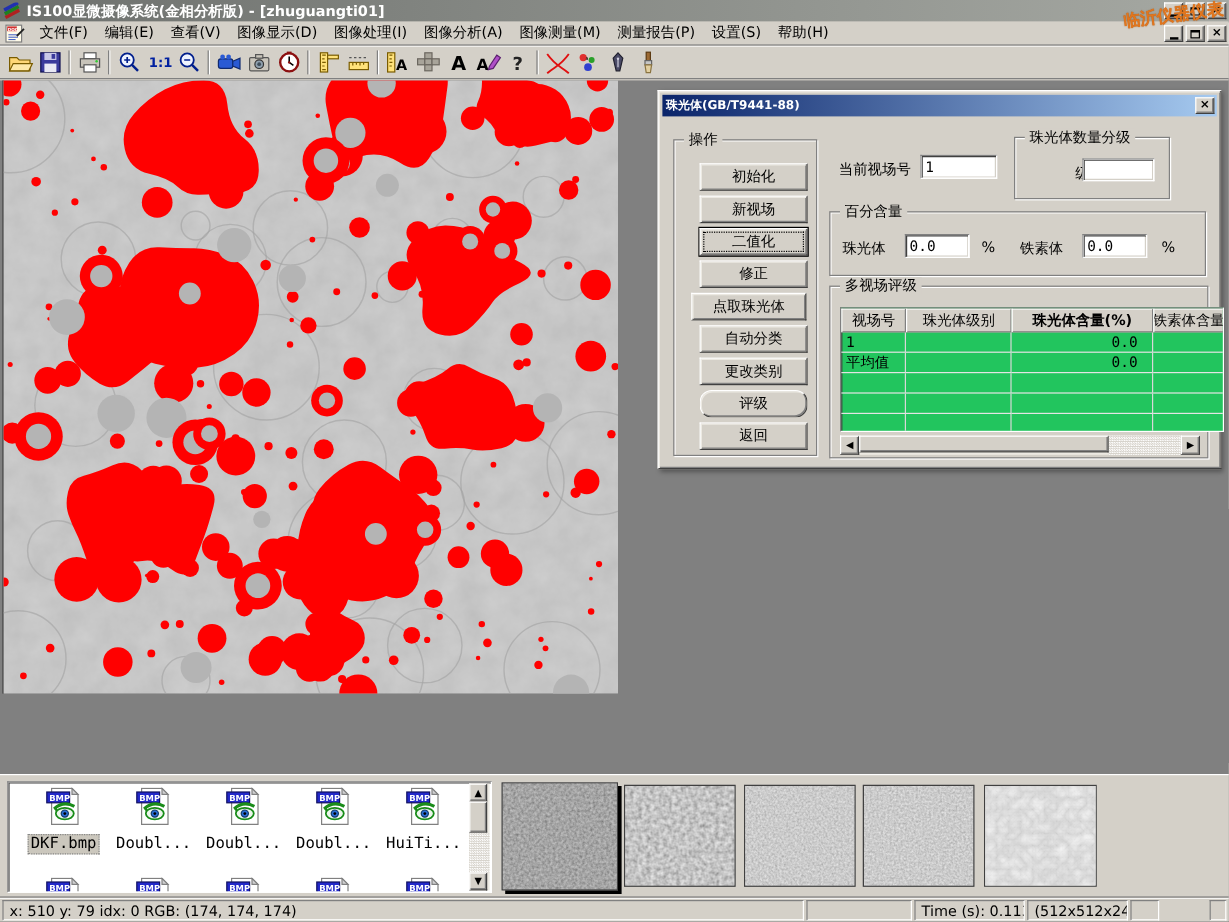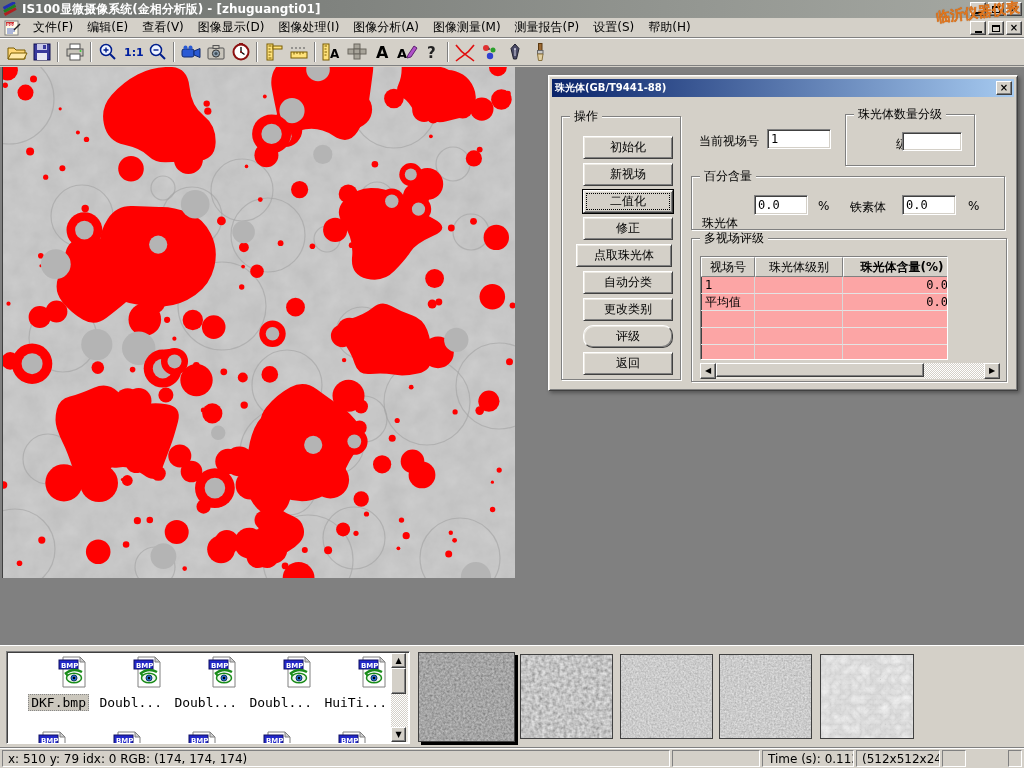--- a/index.html
+++ b/index.html
@@ -41,34 +41,34 @@
   #dlg-title{position:absolute;left:3px;top:3px;right:3px;height:18px;background:linear-gradient(to right,#0a246a,#a6caf0);display:flex;align-items:center;padding:0 3px;}
   #dlg-title span{color:#fff;font-size:10px;font-weight:bold;}
   #dlg-close{position:absolute;right:2px;top:2px;}
   .btn{background:#d4d0c8;border:1px solid;border-color:#fff #404040 #404040 #fff;box-shadow:inset 1px 1px 0 #ece9e2,inset -1px -1px 0 #808080;font-size:12px;display:flex;align-items:center;justify-content:center;cursor:default;white-space:nowrap;}
   .btn.focused{box-shadow:0 0 0 1px #000,inset 1px 1px 0 #ece9e2,inset -1px -1px 0 #808080;outline:1px dotted #000;outline-offset:-4px;}
   .op-btn{position:absolute;left:21px;width:90px;height:23px;}
   .dlg-label{position:absolute;font-size:12px;white-space:nowrap;}
   .edit{position:absolute;background:#fff;border:1px solid;border-color:#808080 #fff #fff #808080;box-shadow:inset 1px 1px 0 #404040,inset -1px -1px 0 #d4d0c8;font-size:12px;padding:2px 3px;font-family:"DejaVu Sans Mono",monospace;}
 
   
-  #mtable{position:absolute;left:8px;top:17px;width:248px;height:104px;background:#fca5a5;border:1px solid;border-color:#808080 #fff #fff #808080;box-shadow:inset 1px 1px 0 #404040;overflow:hidden;}
+  #mtable{position:absolute;left:8px;top:17px;width:320px;height:104px;background:#22c55e;border:1px solid;border-color:#808080 #fff #fff #808080;box-shadow:inset 1px 1px 0 #404040;overflow:hidden;}
   .trow{display:flex;height:17px;}
   .hcell{background:#d4d0c8;border:1px solid;border-color:#fff #808080 #808080 #fff;font-size:12px;display:flex;align-items:center;justify-content:center;height:20px;flex:none;white-space:nowrap;overflow:hidden;}
   .tcell{font-size:12px;flex:none;border-right:1px solid #d8d8d8;border-bottom:1px solid #e4e4e4;padding:0 4px;display:flex;align-items:center;white-space:nowrap;overflow:hidden;}
   .num{justify-content:flex-end;padding-right:12px;font-family:"DejaVu Sans Mono",monospace;}
   .sb-btn{background:#d4d0c8;border:1px solid;border-color:#fff #404040 #404040 #fff;box-shadow:inset -1px -1px 0 #808080;display:flex;align-items:center;justify-content:center;font-size:7px;color:#000;flex:none;}
   #hscroll{position:absolute;left:8px;top:124px;width:300px;height:16px;background:#ece9e2;display:flex;}
   #hthumb{width:208px;height:14px;}
   .track{background:repeating-conic-gradient(#fff 0 25%,#d4d0c8 0 50%) 0 0/2px 2px;flex:1;}
 
   
   #bottom{position:absolute;left:0;top:645px;width:1024px;height:102px;background:#d4d0c8;border-top:1px solid #ffffff;}
   #filebox{position:absolute;left:6px;top:5px;width:404px;height:93px;background:#fff;border:1px solid;border-color:#808080 #fff #fff #808080;box-shadow:inset 1px 1px 0 #404040;overflow:hidden;}
-  .fitem{position:absolute;width:72px;text-align:right;cursor:default;}
+  .fitem{position:absolute;width:72px;text-align:center;cursor:default;}
   .fname{font-size:13px;font-family:"DejaVu Sans Mono",monospace;white-space:nowrap;display:inline-block;padding:0 2px;}
   .fname.sel{background:#cbc7bd;border:1px dotted #888;}
   #vscroll{position:absolute;right:1px;top:1px;width:17px;height:89px;display:flex;flex-direction:column;background:#ece9e2;}
   #vthumb{height:26px;width:15px;}
   .thumb-img{position:absolute;border:1px solid #404040;background:#999;}
 
   
   #statusbar{position:absolute;left:0;top:747px;width:1024px;height:21px;background:#d4d0c8;border-top:1px solid #808080;box-shadow:inset 0 1px 0 #fff;display:flex;align-items:center;padding:2px 2px 1px 2px;gap:2px;}
   .spanel{height:17px;font-size:12px;display:flex;align-items:center;padding:0 5px;white-space:nowrap;overflow:hidden;}
   .arrow{font-size:8px;line-height:8px;}
@@ -660,21 +660,21 @@
       <input class="edit" style="left: 218px; top: 53px; width: 64px; height: 20px;" readonly="" value="1">
 
       <div class="groupbox" style="left:296px;top:38px;width:130px;height:52px;">
         <span class="grouplabel">珠光体数量分级</span>
         <span class="dlg-label" style="left:22px;top:21px;margin-left:28px;">级别</span>
         <input class="edit" style="left: 56px; top: 17px; width: 60px; height: 19px;" readonly="" value="">
       </div>
 
       <div class="groupbox" style="left:142px;top:100px;width:314px;height:54px;">
         <span class="grouplabel">百分含量</span>
-        <span class="dlg-label" style="left:10px;top:22px;margin-top:16px;">珠光体</span>
+        <span class="dlg-label" style="left:10px;top:22px;">珠光体</span>
         <input class="edit" style="left: 62px; top: 18px; width: 54px; height: 20px;" readonly="" value="0.0">
         <span class="dlg-label" style="left:126px;top:22px;">%</span>
         <span class="dlg-label" style="left:158px;top:22px;">铁素体</span>
         <input class="edit" style="left: 210px; top: 18px; width: 54px; height: 20px;" readonly="" value="0.0">
         <span class="dlg-label" style="left:276px;top:22px;">%</span>
       </div>
 
       <div class="groupbox" style="left:142px;top:162px;width:316px;height:144px;">
         <span class="grouplabel">多视场评级</span>
         <div id="mtable">

